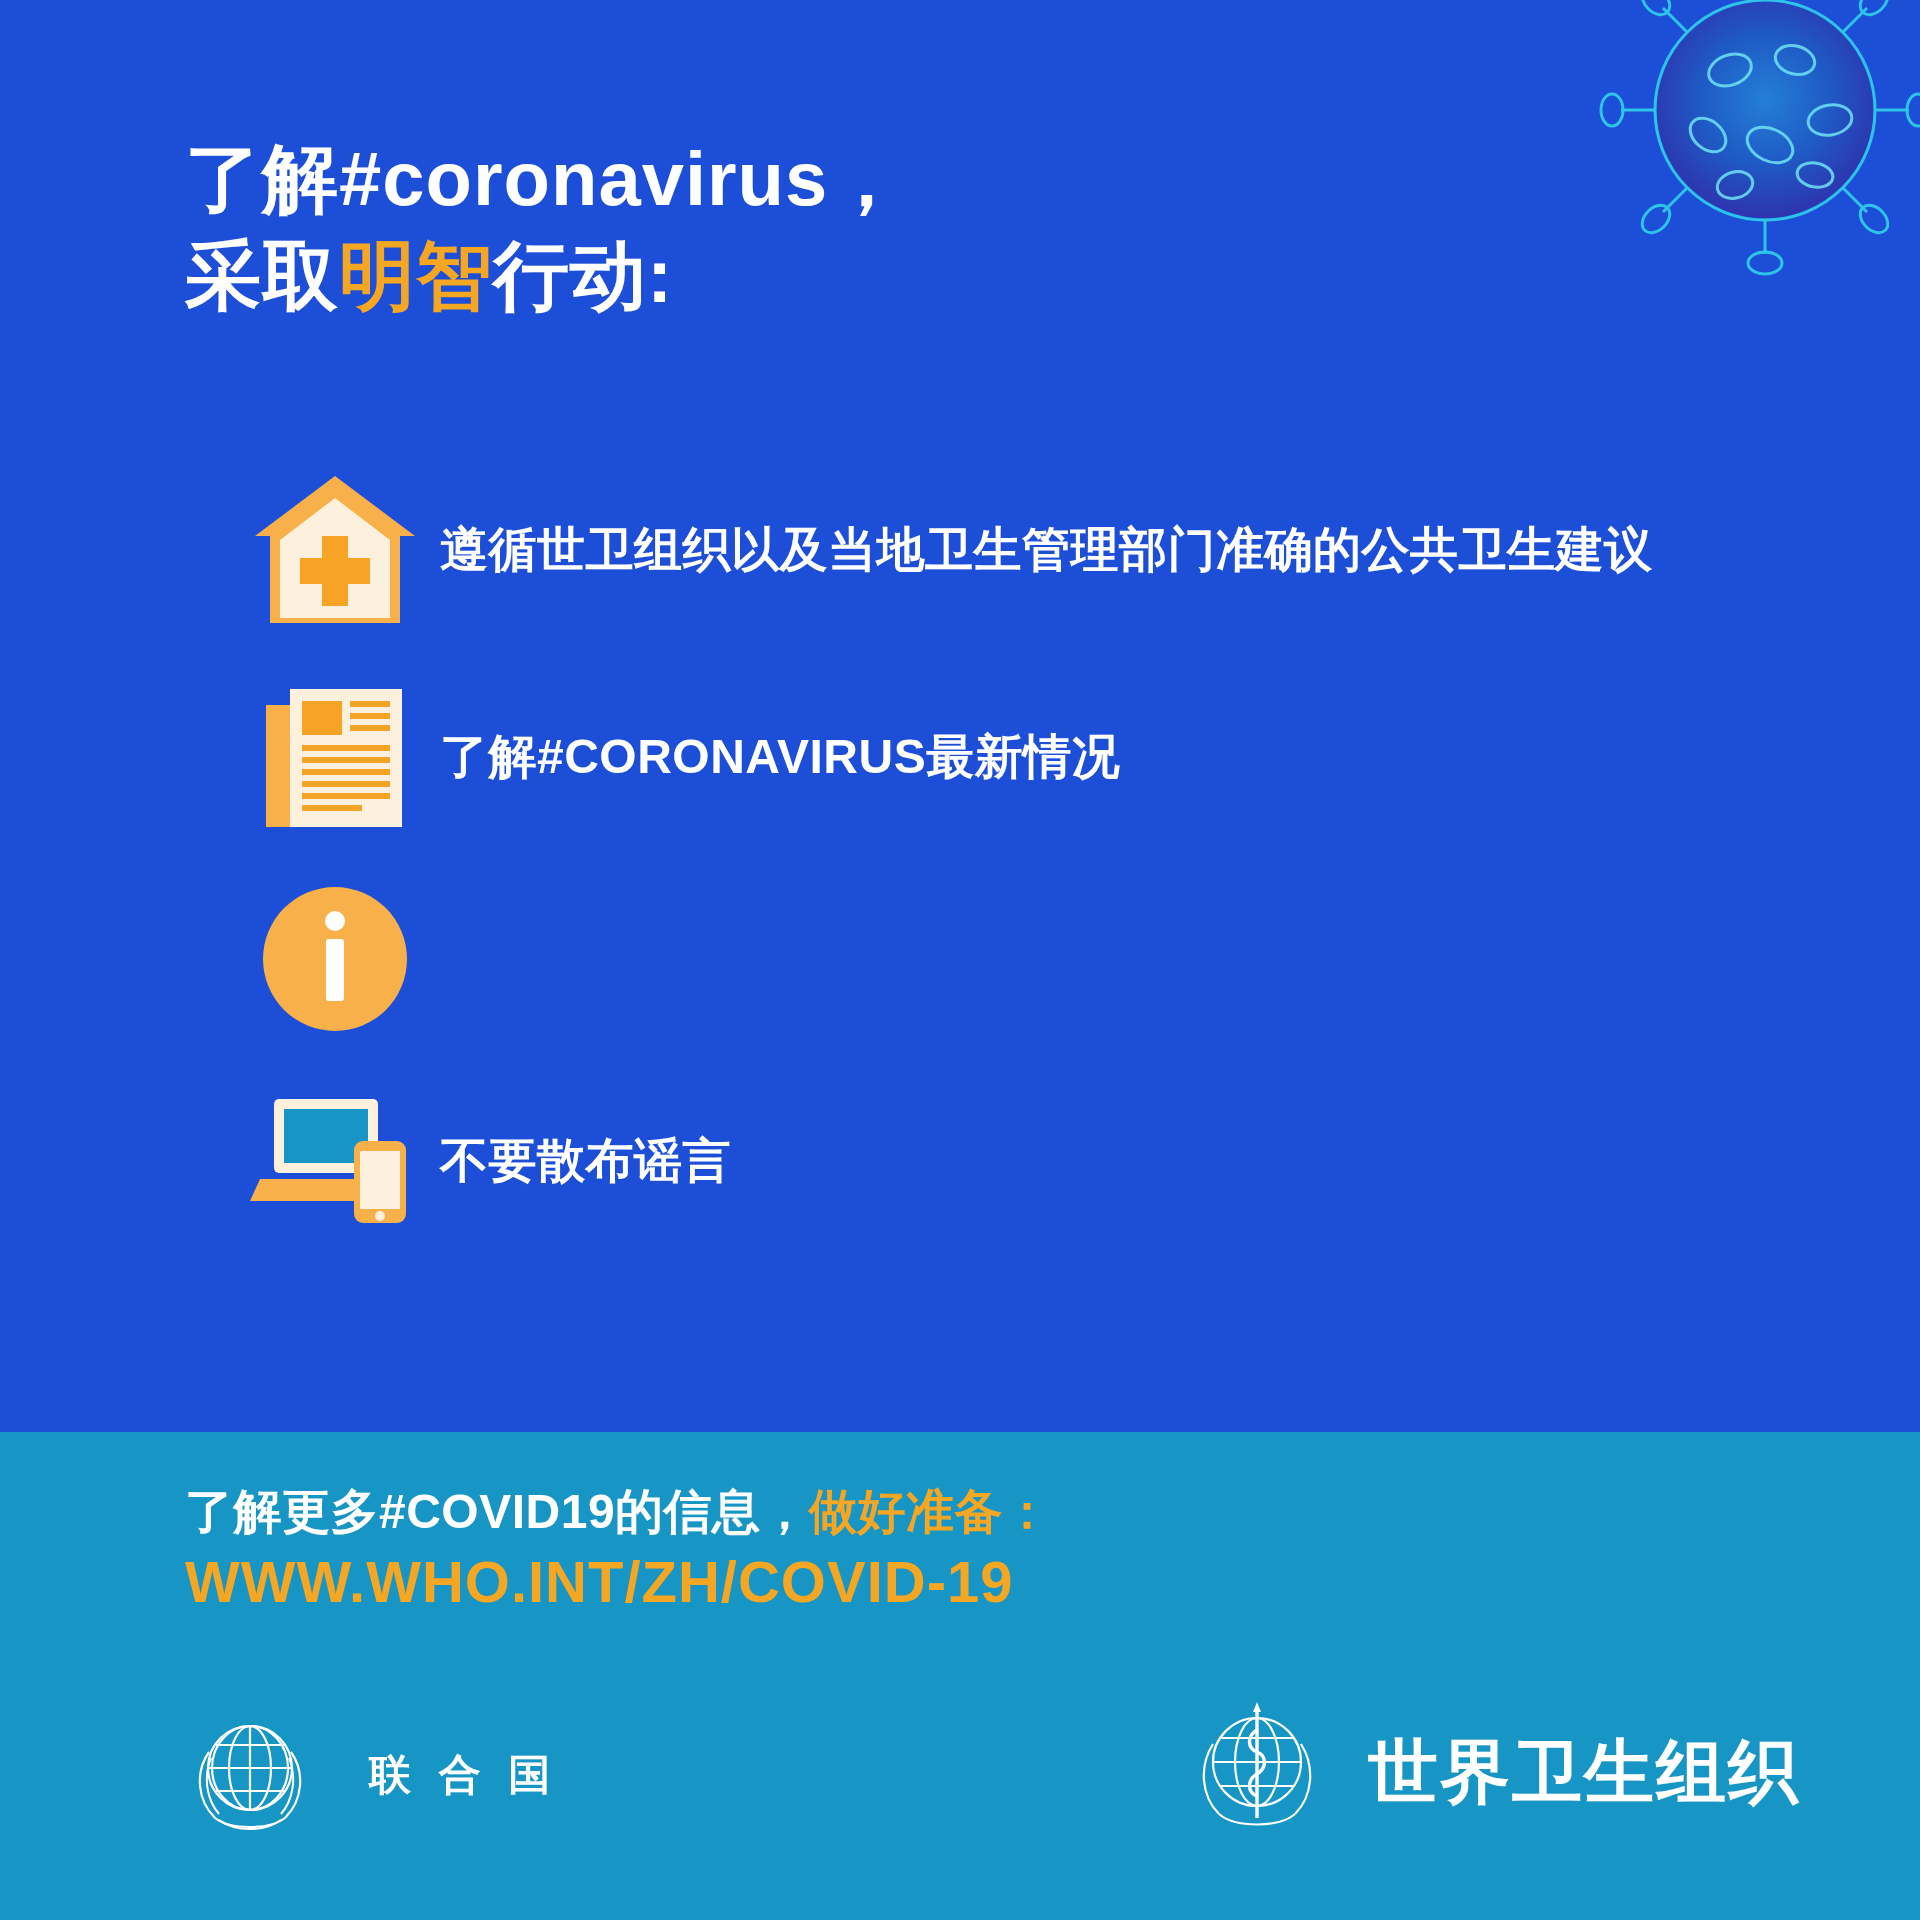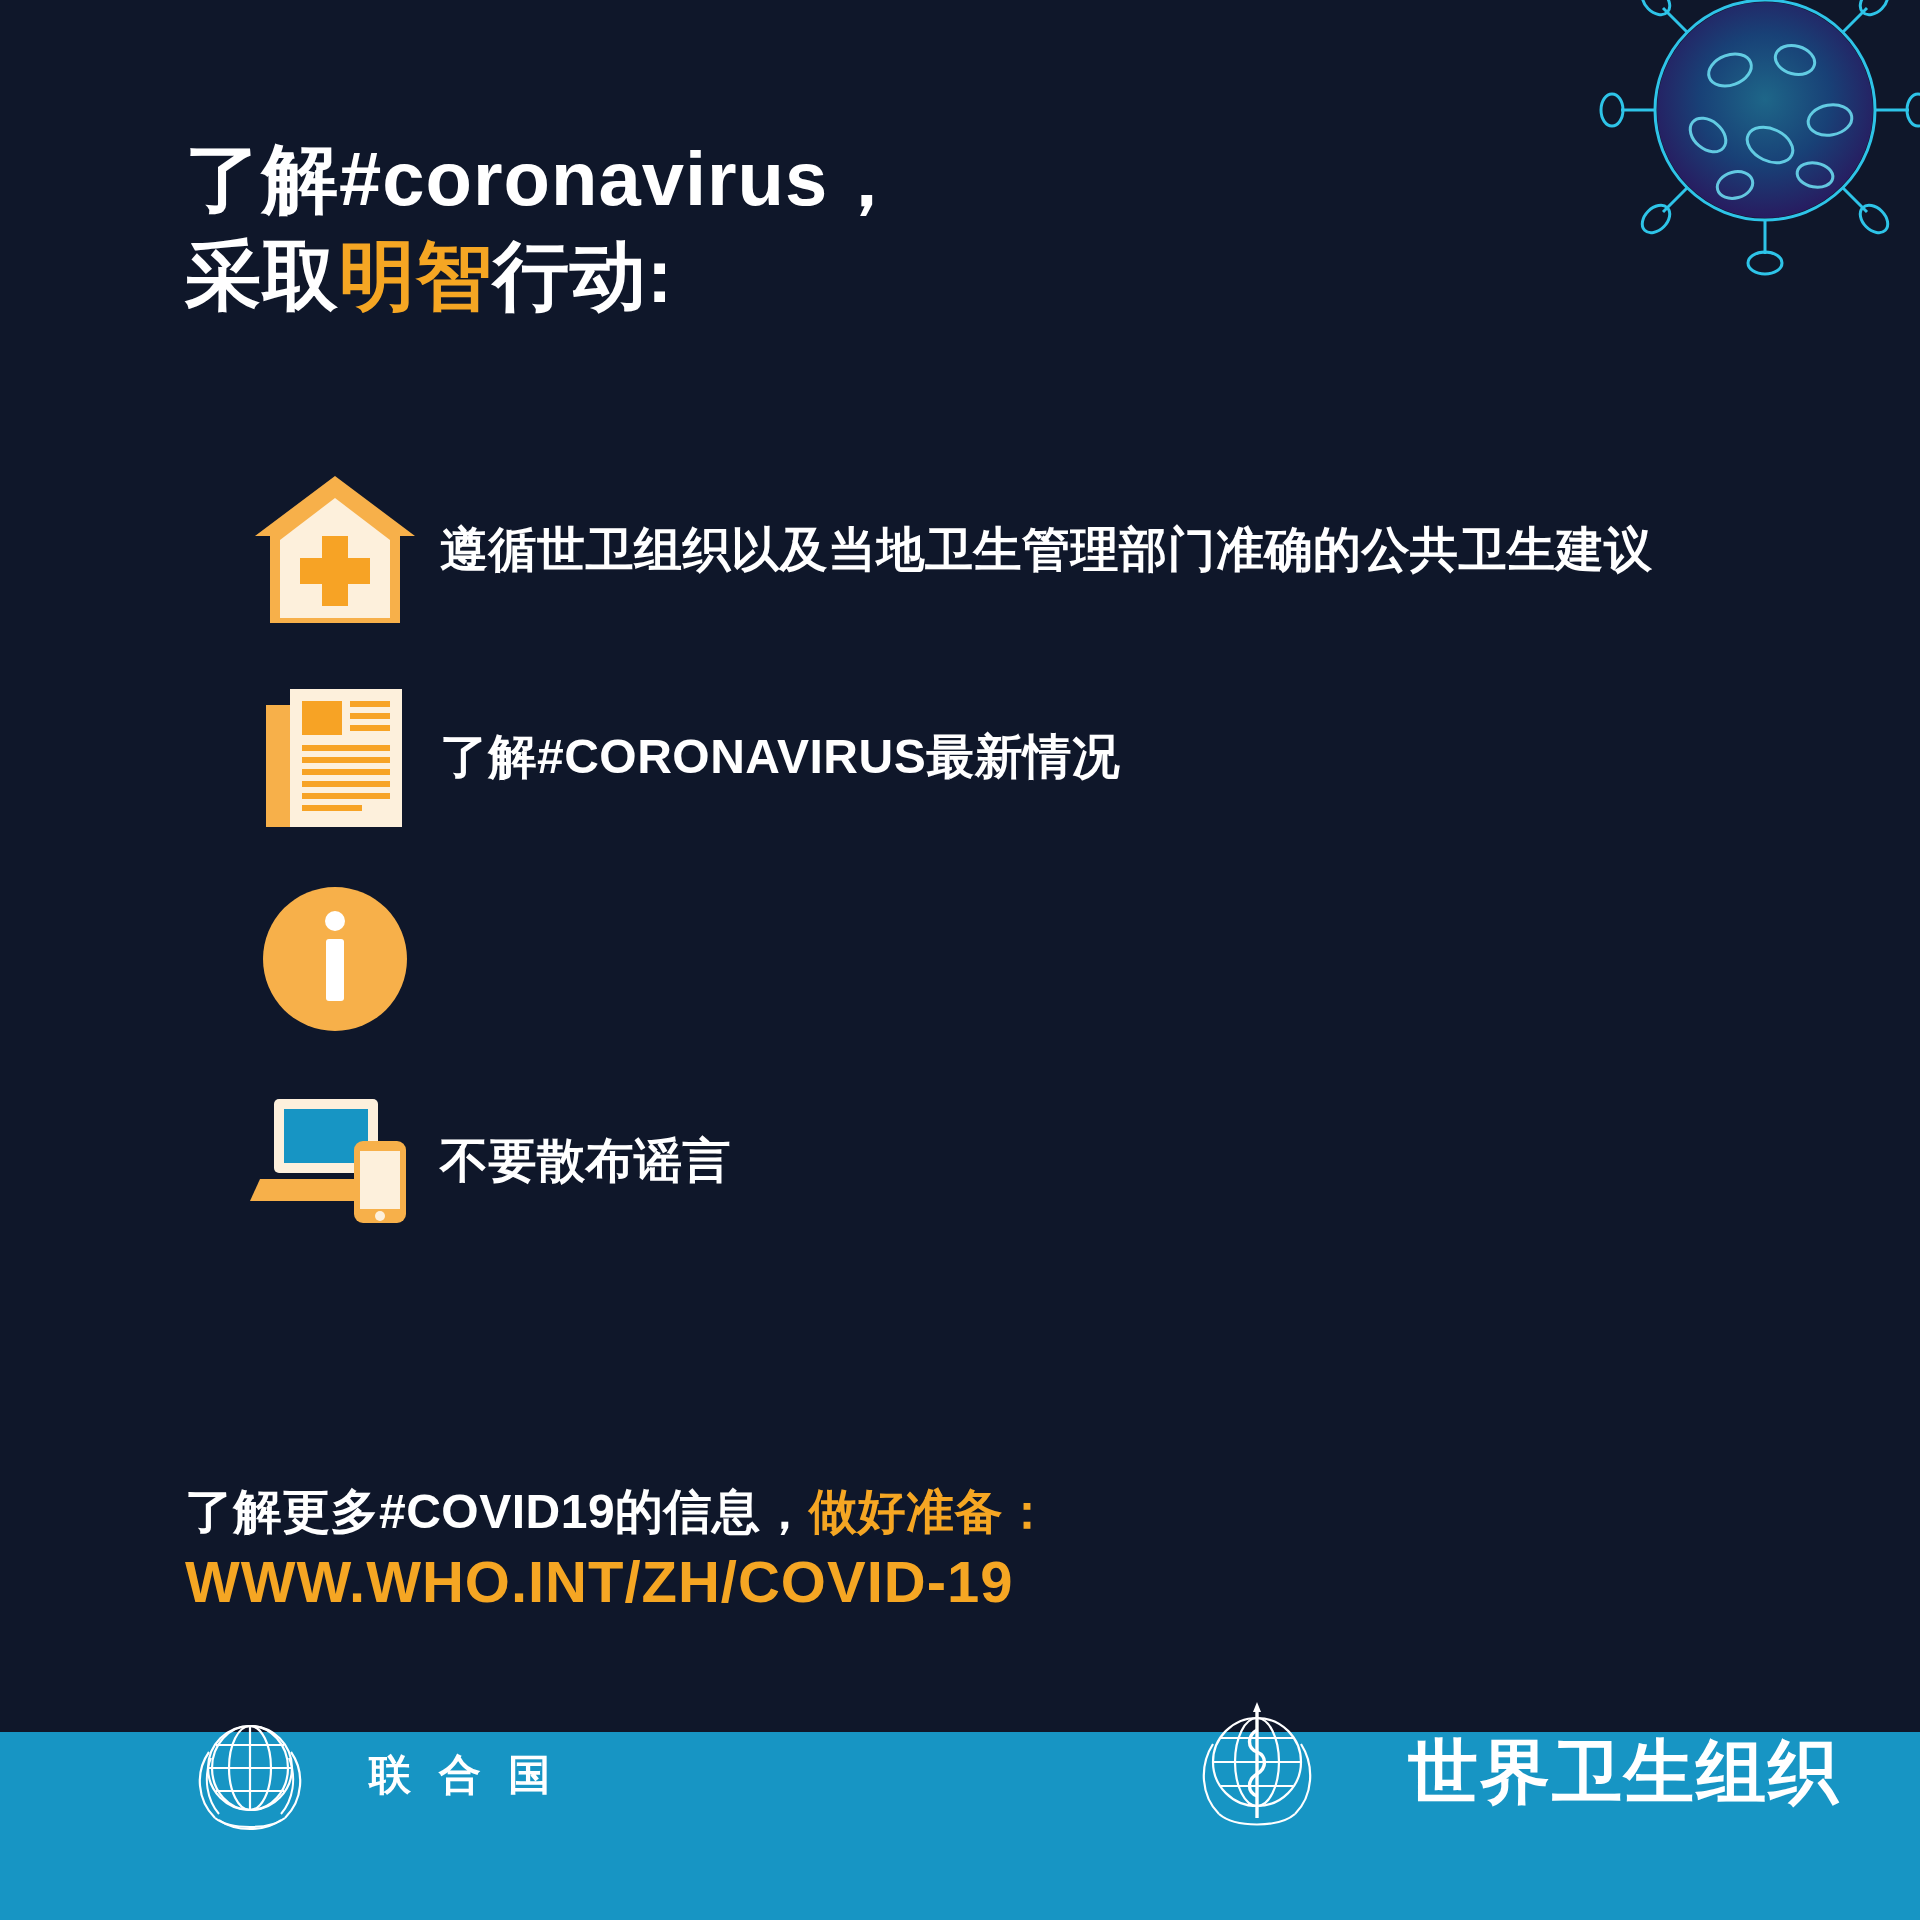--- a/index.html
+++ b/index.html
@@ -10,22 +10,22 @@
     width: 1920px;
     height: 1920px;
     background: #1795c4;
     font-family: "Liberation Sans", sans-serif;
     overflow: hidden;
     position: relative;
   }
   .poster {
     position: relative;
     width: 1920px;
-    height: 1732px;
-    background: #0f172a;
+    height: 1432px;
+    background: #1d4ed8;
   }
 
   
   .virus-art {
     position: absolute;
     top: -40px;
     right: -30px;
     width: 420px;
     height: 380px;
     opacity: 1;
@@ -109,21 +109,21 @@
     top: 1690px;
     width: 1920px;
     height: 200px;
   }
   .logo-block {
     position: absolute;
     display: flex;
     align-items: center;
   }
   .logo-un { left: 175px; top: 10px; }
-  .logo-who { left: 1175px; top: 0px; gap: 40px; }
+  .logo-who { left: 1175px; top: 0px; }
   .logo-mark {
     width: 150px;
     height: 150px;
     min-width: 150px;
   }
   .logo-who .logo-mark { width: 165px; height: 165px; min-width: 165px; }
   .logo-label {
     color: #ffffff;
     font-size: 42px;
     font-weight: bold;

